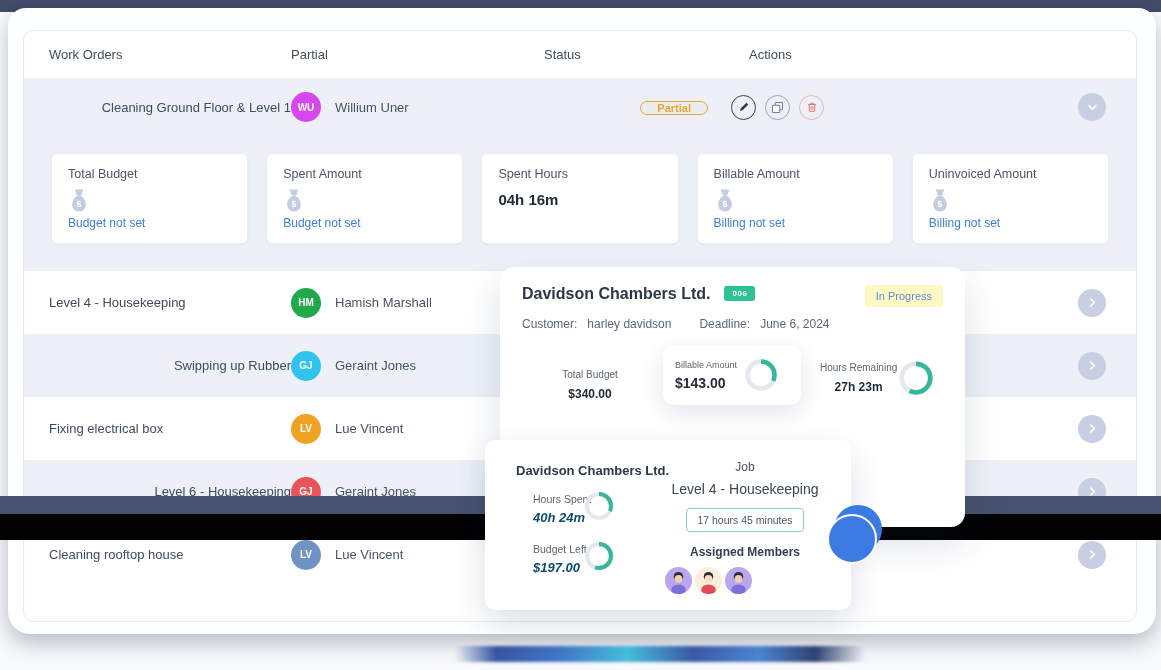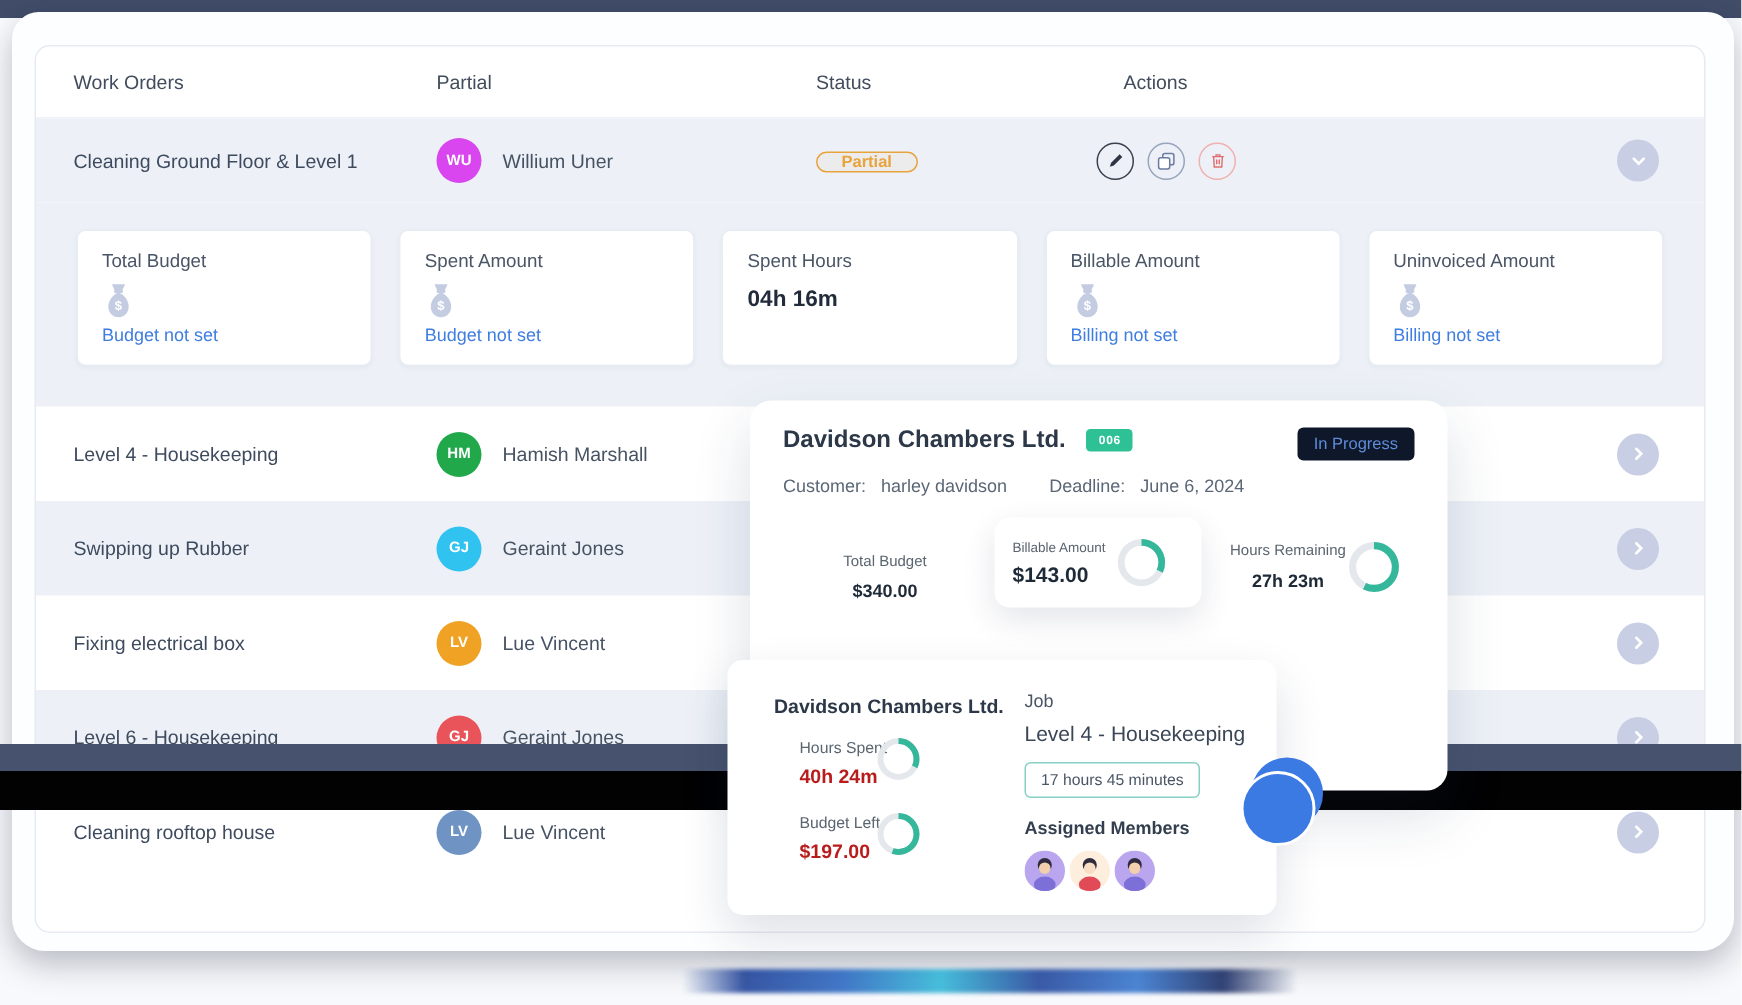--- a/index.html
+++ b/index.html
@@ -23,21 +23,21 @@
   .thead { display:flex; align-items:center; height:48px; border-bottom:1px solid #eef1f5;
     color:#414c5c; font-size:13px; }
   .col-wo { width:267px; padding-left:25px; }
   .col-cust { width:207px; }
   .col-status { width:210px; padding-left:46px; }
   .col-actions { flex:1; padding-left:23px; display:flex; align-items:center; }
   .thead .col-actions span { margin-left:18px; }
 
   .row { display:flex; align-items:center; height:63px; font-size:13px; color:#3e4b5e; }
   .row.first { height:56px; }
-  .bg-alt { background:#edf1f7; }
+  .bg-alt { background:#edf1f7;text-align:right; }
   .cust-cell { width:207px; display:flex; align-items:center; gap:14px; color:#475363; }
   .avatar { width:30px; height:30px; border-radius:50%; color:#fff; font-size:10px; font-weight:bold;
     display:flex; align-items:center; justify-content:center; flex:0 0 30px; }
   .badge-partial { display:inline-block; font-size:11px; font-weight:bold; padding:0 16px;
     border:1px solid currentColor; border-radius:14px; background:rgba(240,178,80,.06); }
   .actions-cell { flex:1; display:flex; align-items:center; gap:9px; padding-left:23px; }
   .abtn { width:25px; height:25px; border-radius:50%; background:transparent; border:1px solid #39414f;
     display:flex; align-items:center; justify-content:center; cursor:pointer; }
   .abtn.copy { border-color:#97a4bd; }
   .abtn.del { border-color:#f0b0b0; }
@@ -76,26 +76,26 @@
   .dc-stat3 { position:absolute; left:320px; top:92px; display:flex; align-items:center; }
   .donut { flex:0 0 auto; }
   .donut .track { stroke:#e4e8ec; }
 
   
   .job-card { position:absolute; left:485px; top:440px; width:366px; height:170px; background:#fff;
     border-radius:10px; box-shadow:0 14px 32px rgba(30,45,80,.14); z-index:30; }
   .jc-title { position:absolute; left:31px; top:23px; font-size:13px; font-weight:bold; color:#2c3748; }
   .jc-block { position:absolute; width:70px;margin-left:16px; }
   .jc-lbl { font-size:10.5px; color:#5a6570; }
-  .jc-val { font-size:13px; font-weight:bold; color:#b91c1c; margin-top:5px; }
+  .jc-val { font-size:13px; font-weight:bold; color:#0c4a6e; margin-top:5px;font-style:italic; }
   .jc-hours { left:32px; top:53px; }
   .jc-budget { left:32px; top:103px; }
   .jc-donut1 { position:absolute; left:98px; top:50px; }
   .jc-donut2 { position:absolute; left:98px; top:100px; }
-  .jc-right { position:absolute; left:198px; top:20px; width:160px; }
+  .jc-right { position:absolute; left:180px; top:20px; width:160px;text-align:center; }
   .jc-job-lbl { font-size:12px; color:#4a5566; }
   .jc-job-name { font-size:14px; color:#3a4656; margin-top:7px; }
   .jc-duration { display:inline-block; margin-top:11px; font-size:10.5px; color:#4a5566;
     border:1px solid #86cfc2; border-radius:4px; padding:5px 10px; }
   .jc-assigned { font-size:12px; font-weight:bold; color:#333f4f; margin-top:13px; }
   .jc-members { display:flex; gap:3px; margin-top:8px; }
   .blob-back { position:absolute; left:834px; top:505px; width:48px; height:48px; border-radius:50%; z-index:39; }
   .blob-front { position:absolute; left:827px; top:514px; width:50px; height:50px; border-radius:50%;
     border:2px solid #fff; z-index:40; }
 </style>
@@ -289,21 +289,21 @@
         </div>
       </div>
 
     </div>
   </div>
 
   <div class="detail-card">
     <div class="dc-head">
       <span class="dc-title">Davidson Chambers Ltd.</span>
       <span class="dc-code" style="background-color: rgb(46, 193, 149);">006</span>
-      <span class="dc-status" style="background-color: #0f172a;">In Progress</span>
+      <span class="dc-status" style="background-color: #fef9c3;">In Progress</span>
     </div>
     <div class="dc-meta">
       <span>Customer:</span>
       <span class="dv">harley davidson</span>
       <span class="dl">Deadline:</span>
       <span class="dv">June 6, 2024</span>
     </div>
     <div class="dc-stat1">
       <div class="mini-lbl">Total Budget</div>
       <div class="mini-val">$340.00</div>

